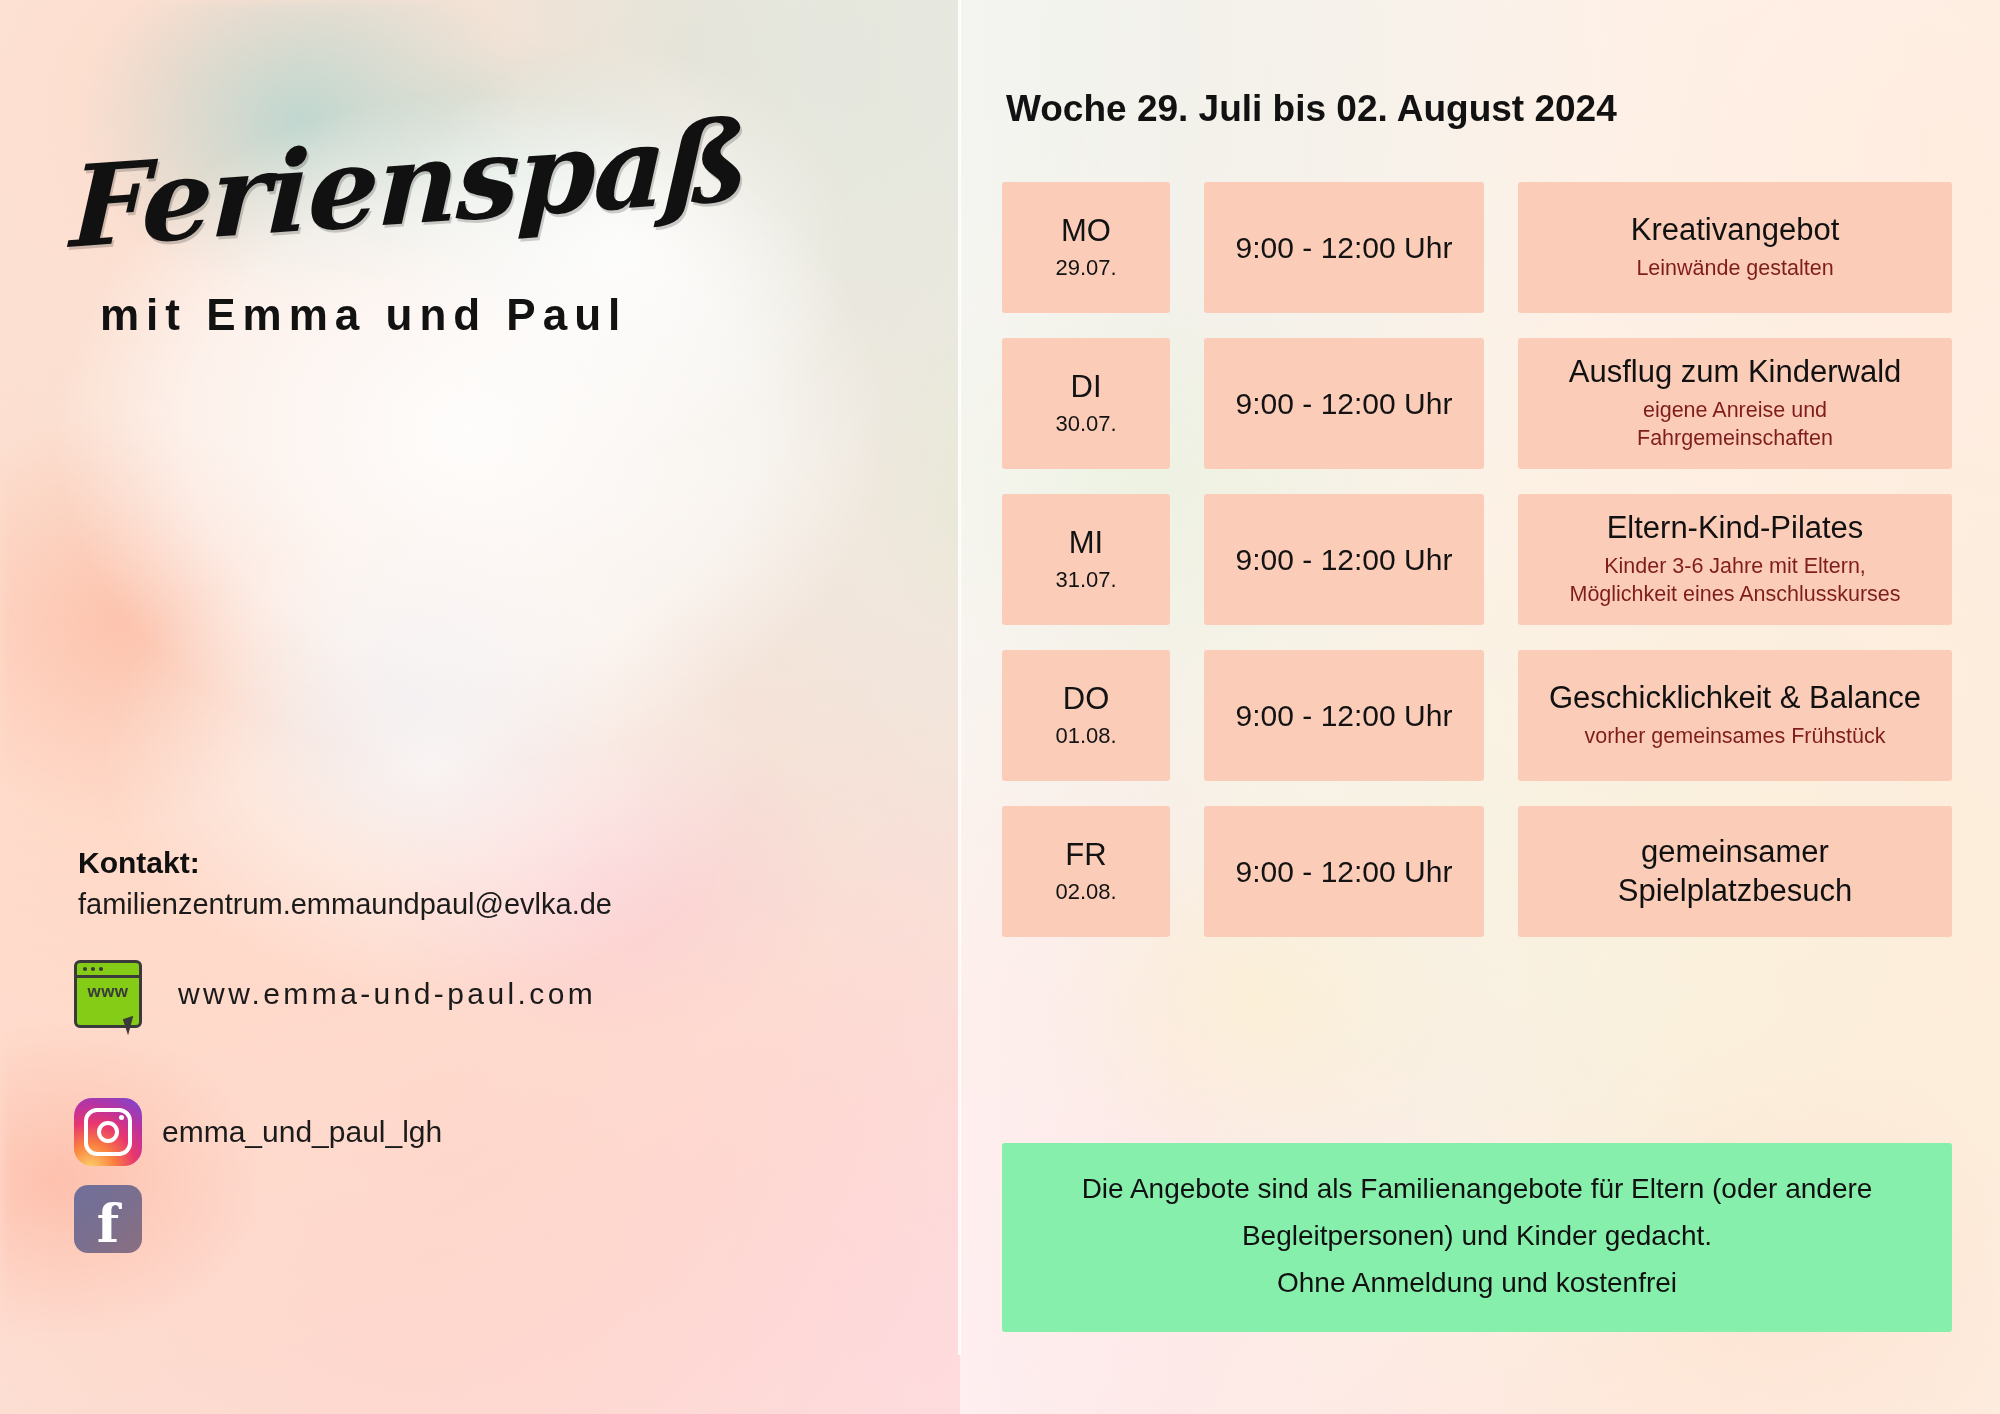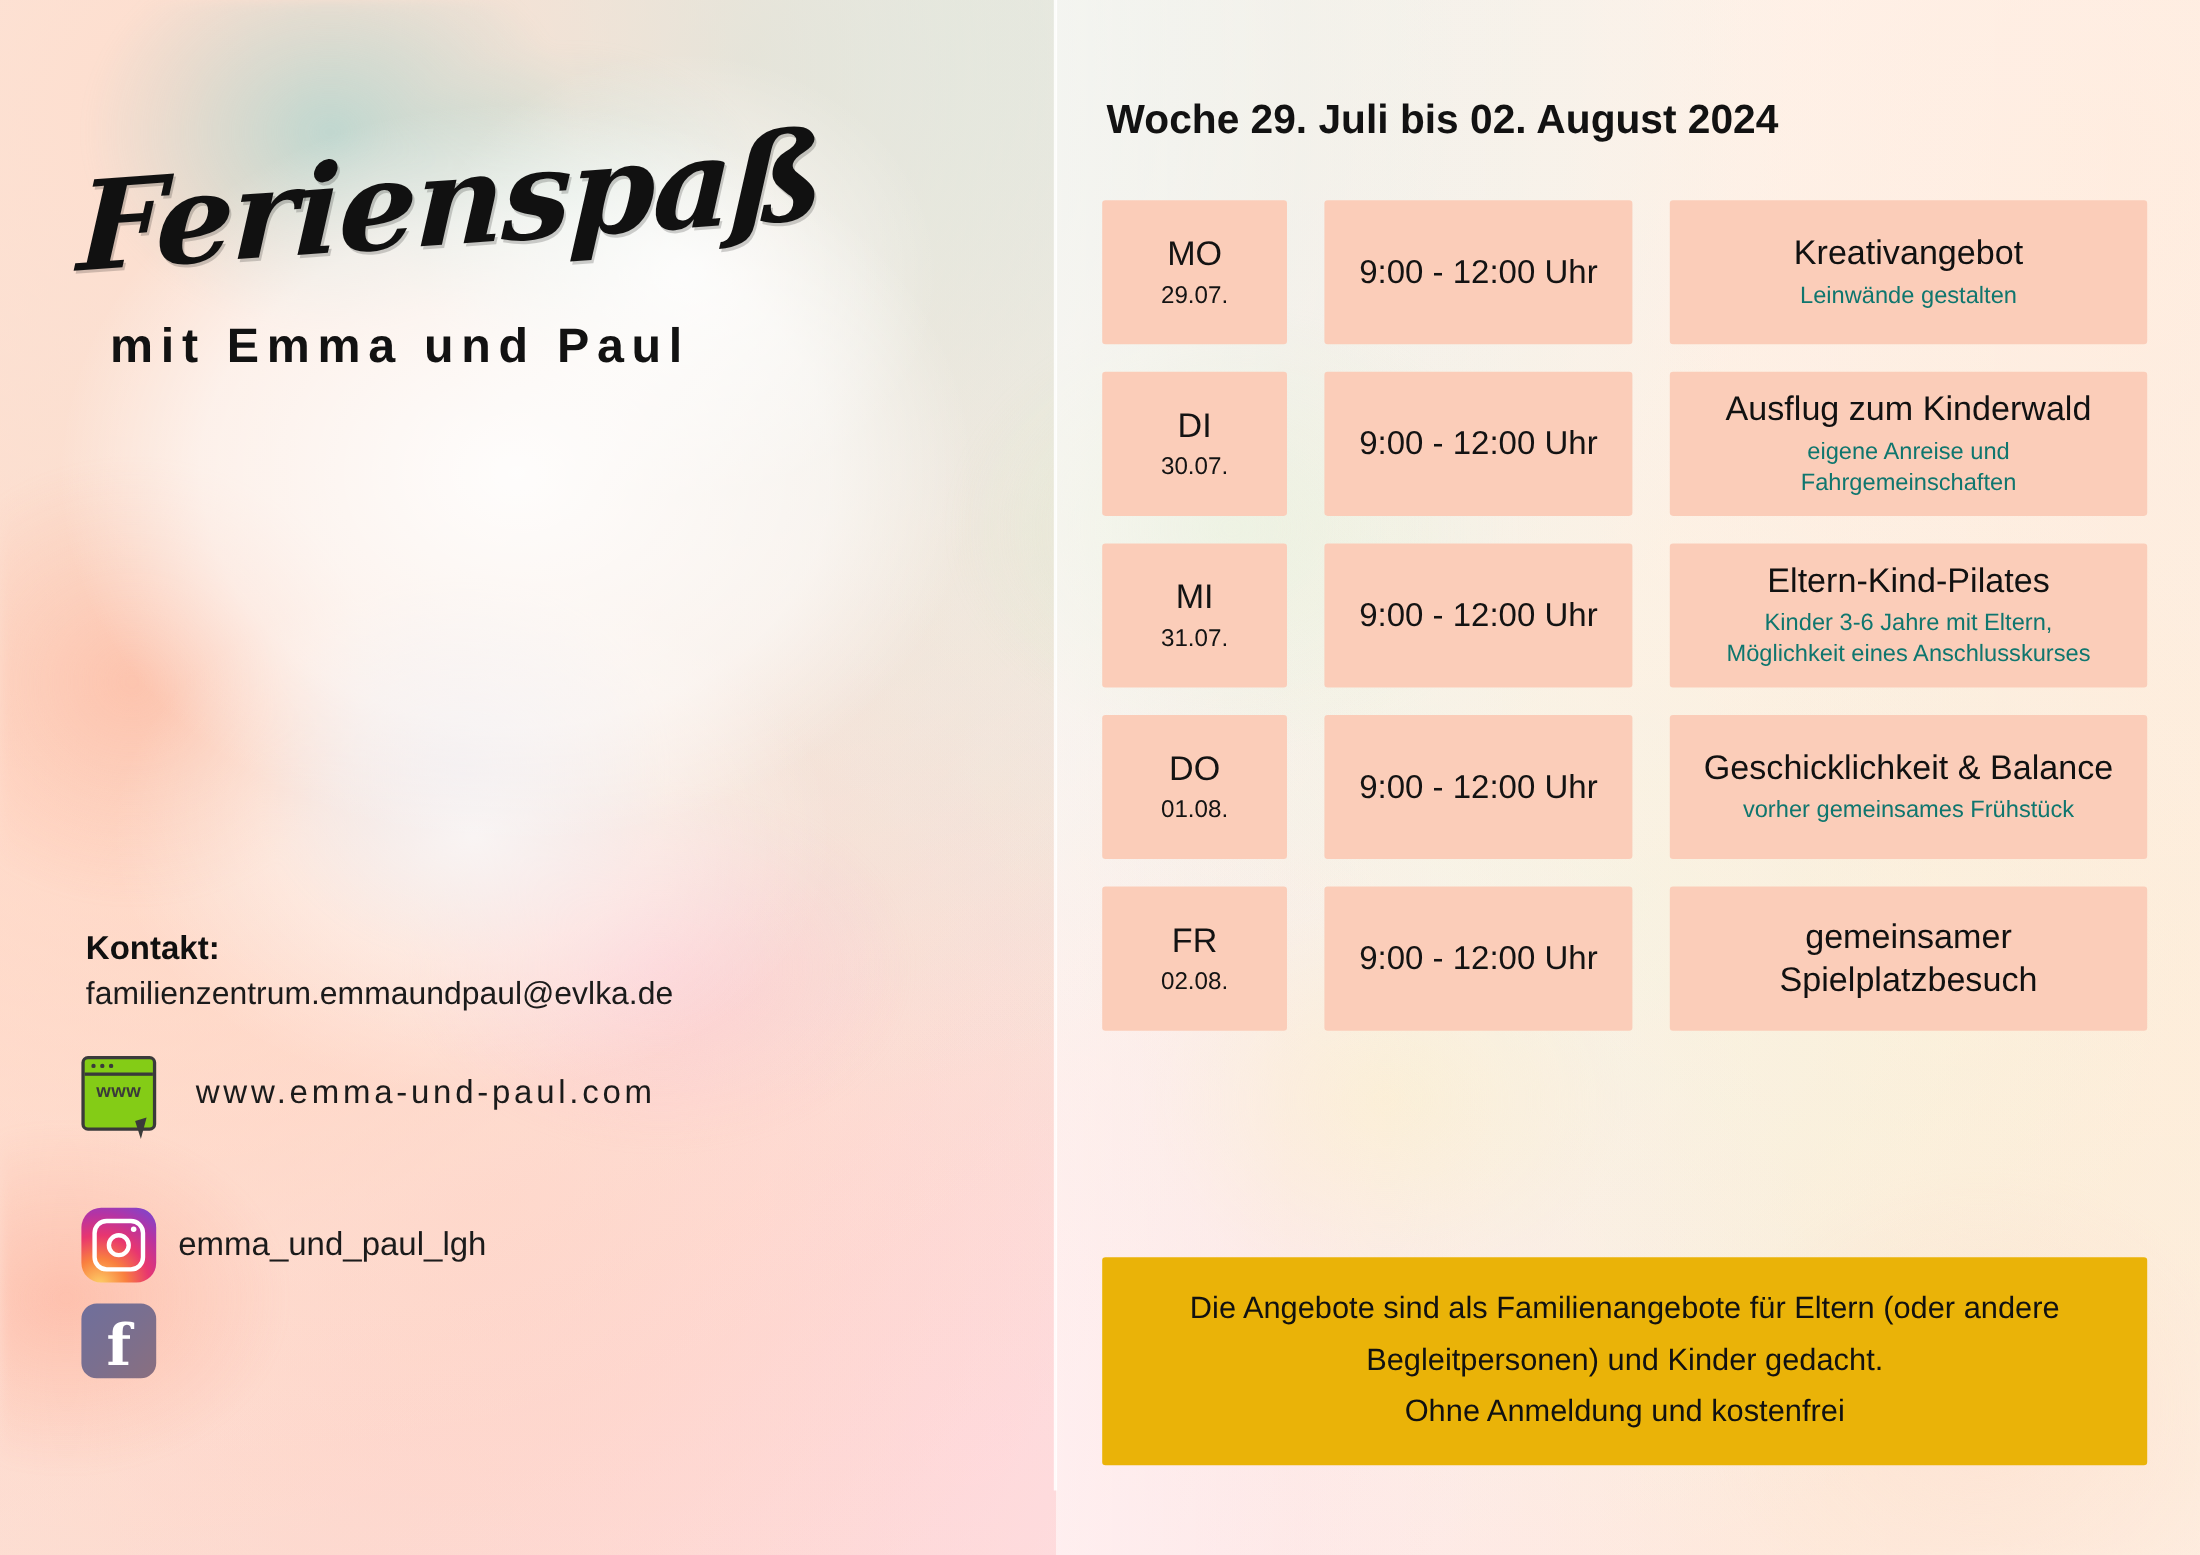--- a/index.html
+++ b/index.html
@@ -293,29 +293,29 @@
     text-align: center;
     box-sizing: border-box;
     padding: 6px 10px;
   }
   .cell-day { width: 168px; flex: 0 0 168px; }
   .cell-day .d-abbr { font-size: 31px; color: #131313; line-height: 1.12; }
   .cell-day .d-date { font-size: 22px; color: #131313; margin-top: 7px; }
   .cell-time { width: 280px; flex: 0 0 280px; font-size: 30px; color: #131313; }
   .cell-act  { flex: 1 1 auto; }
   .cell-act .a-title { font-size: 31px; color: #111111; line-height: 1.16; }
-  .cell-act .a-note  { font-size: 21.5px; color: #0f766e; line-height: 1.3; margin-top: 7px; white-space: pre-line; }
+  .cell-act .a-note  { font-size: 21.5px; color: #7f1d1d; line-height: 1.3; margin-top: 7px; white-space: pre-line; }
   .cell-act.two-line-title .a-title { white-space: pre-line; line-height: 1.24; }
 
   .footer-note {
     position: absolute;
     left: 44px;
     top: 1143px;
     width: 950px;
-    background: #eab308;
+    background: #86efac;
     border-radius: 3px;
     padding: 22px 30px 26px 30px;
     box-sizing: border-box;
     text-align: center;
     font-size: 28px;
     line-height: 47px;
     color: #111111;
   }
 </style>
 </head>

